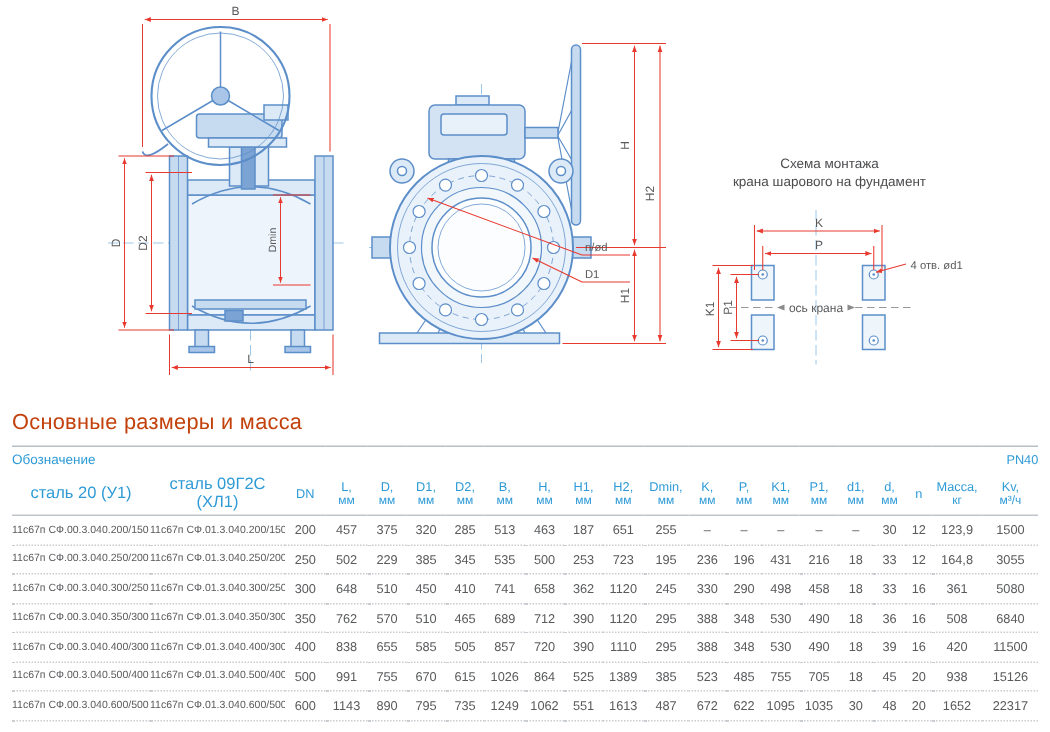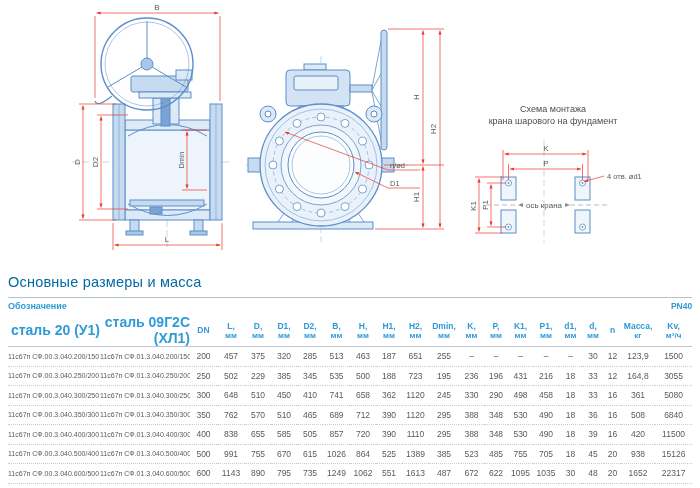--- a/index.html
+++ b/index.html
@@ -3,29 +3,29 @@
 <meta charset="utf-8">
 <style>
   html,body{margin:0;padding:0;background:#ffffff;}
   body{width:700px;height:488px;overflow:hidden;font-family:"Liberation Sans",sans-serif;}
   .page{position:relative;width:700px;height:488px;background:#fff;}
   .drawings{position:relative;height:270px;}
   .drawings svg{position:absolute;}
   #svg-front{left:30px;top:2px;}
   #svg-side{left:238px;top:12px;}
   #svg-scheme{left:458px;top:92px;}
-  .title{margin:4px 0 7px 8px;font-size:14.5px;color:#0369a1;font-weight:400;letter-spacing:.2px;}
+  .title{margin:4px 0 7px 8px;font-size:14.5px;color:#c2410c;font-weight:400;letter-spacing:.2px;}
   .tblwrap{margin:0 8px;}
   table{border-collapse:collapse;table-layout:fixed;width:684px;}
   thead tr.hrow1 th{border-top:1px solid #b7c0c7;height:16px;vertical-align:middle;padding:0;}
-  th{color:#2f9bd6;font-weight:700;font-size:8.5px;padding:0;}
+  th{color:#2f9bd6;font-weight:400;font-size:8.5px;padding:0;}
   th.desighead{text-align:left;font-size:9px;}
   th.pnhead{text-align:right;font-size:8.5px;padding-left:192px;}
   tr.hrow2 th{height:29px;vertical-align:middle;border-bottom:1px solid #bfc5ca;}
-  th.steel{text-align:right;font-size:14px;}
+  th.steel{text-align:center;font-size:11px;}
   th .l2{font-size:8px;}
   tbody td{font-size:8.5px;color:#595a5c;text-align:center;height:18.5px;border-bottom:1px dotted #c9ccd0;padding:0;white-space:nowrap;}
   tbody td.desig{font-size:7px;text-align:left;overflow:hidden;}
   svg text{font-family:"Liberation Sans",sans-serif;}
 </style>
 </head>
 <body>
 
 <div class="page">
 
@@ -372,21 +372,21 @@
           <tr>
             <td class="desig">11с67п СФ.00.3.040.250/200</td>
             <td class="desig">11с67п СФ.01.3.040.250/200</td>
             <td>250</td>
             <td>502</td>
             <td>229</td>
             <td>385</td>
             <td>345</td>
             <td>535</td>
             <td>500</td>
-            <td>188</td>
+            <td>253</td>
             <td>723</td>
             <td>195</td>
             <td>236</td>
             <td>196</td>
             <td>431</td>
             <td>216</td>
             <td>18</td>
             <td>33</td>
             <td>12</td>
             <td>164,8</td>

